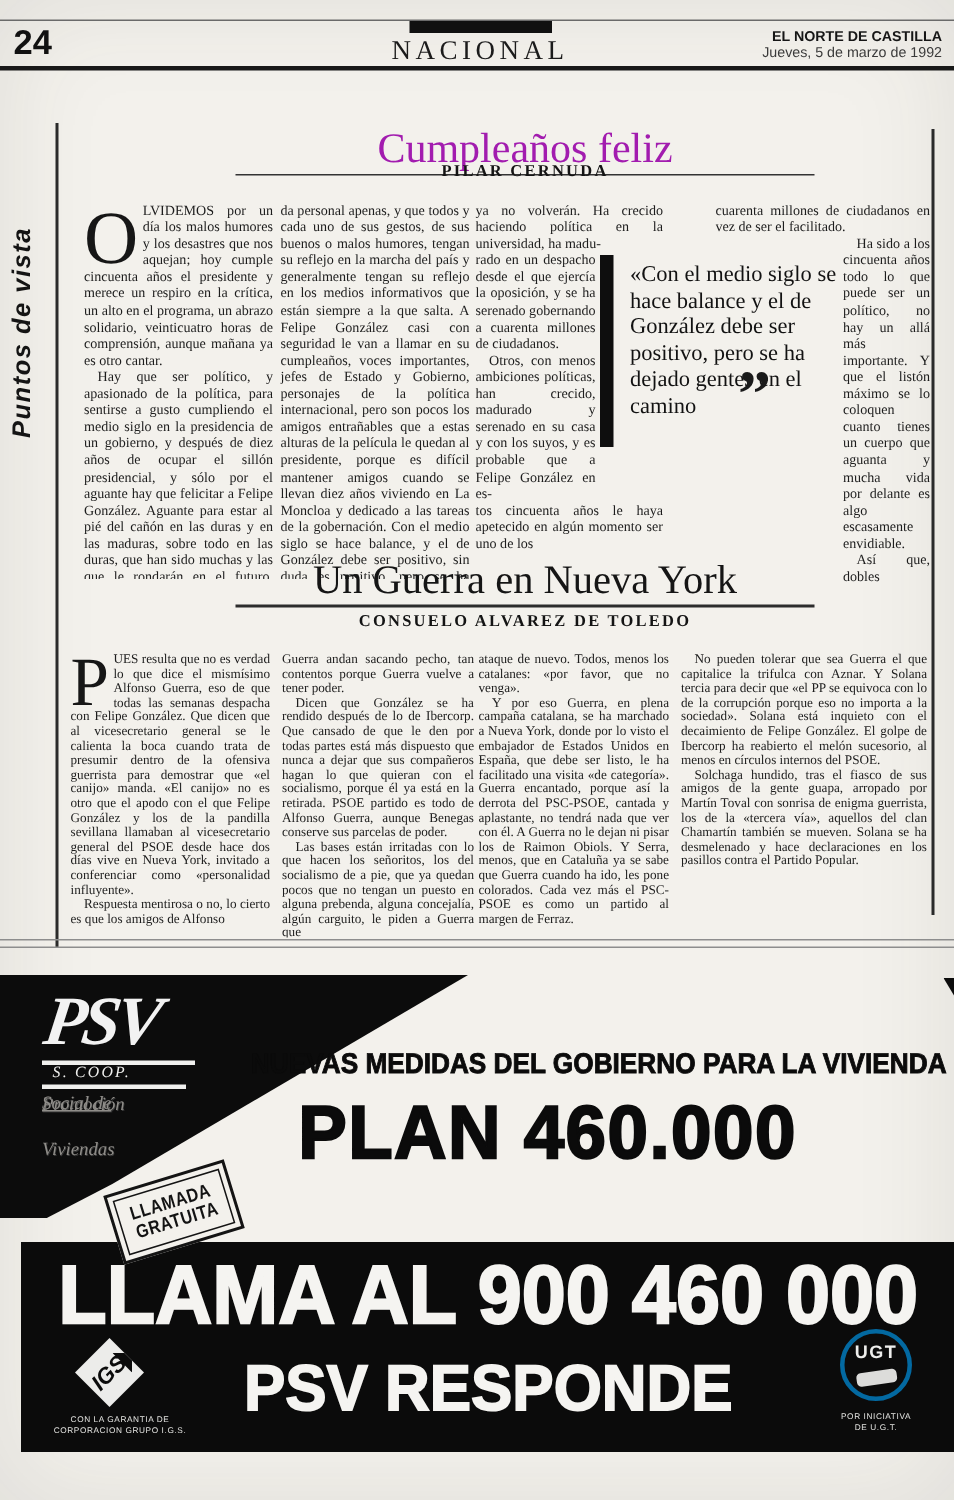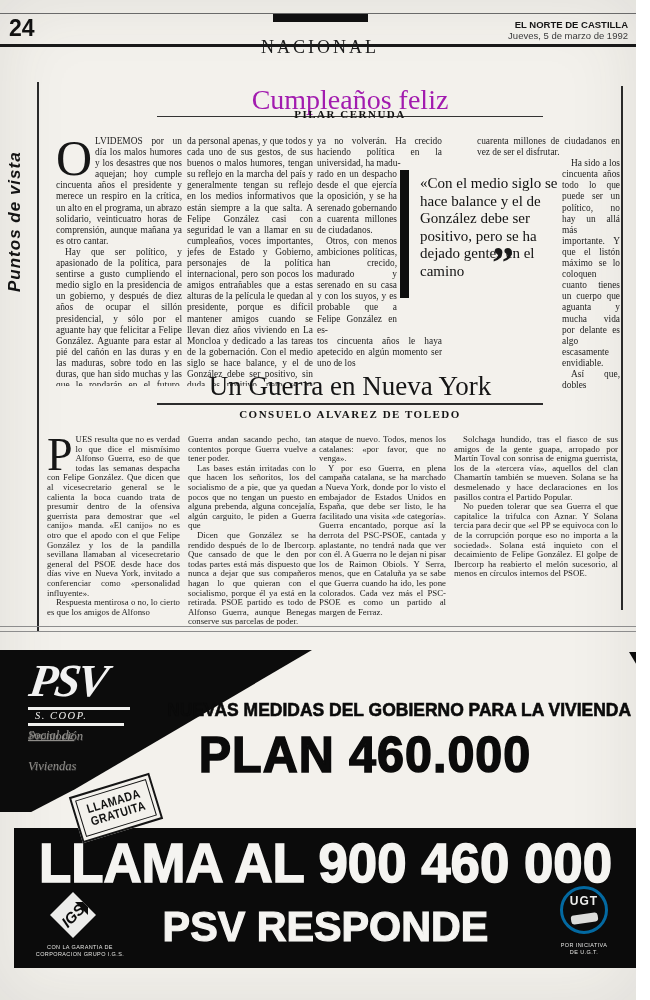--- a/index.html
+++ b/index.html
@@ -4,21 +4,21 @@
 <style>
   html,body{margin:0;padding:0;}
   .page{position:relative;width:636px;height:1000px;background:#f3f1ec;overflow:hidden;
         box-shadow:inset 0 0 70px rgba(60,55,45,.10);}
   .abs{position:absolute;}
   .serif{font-family:"Liberation Serif",serif;}
   .sans{font-family:"Liberation Sans",sans-serif;}
 
   
   .pagenum{left:9px;top:15px;font-size:23px;font-weight:bold;color:#111;}
-  .section{left:250px;top:23px;width:140px;text-align:center;font-size:18px;letter-spacing:3px;color:#1b1b1b;margin-top:14px;}
+  .section{left:250px;top:23px;width:140px;text-align:center;font-size:18px;letter-spacing:3px;color:#1b1b1b;}
   .papername{left:420px;top:19px;width:208px;text-align:right;font-size:9.5px;font-weight:bold;color:#161616;}
   .paperdate{left:420px;top:30px;width:208px;text-align:right;font-size:9.5px;color:#3a3a3a;}
 
   .vert{left:5px;top:112px;height:180px;writing-mode:vertical-rl;transform:rotate(180deg);
         font-family:"Liberation Sans",sans-serif;font-weight:bold;font-style:italic;
         font-size:17px;color:#141414;letter-spacing:1px;}
 
   .title1{left:155px;top:84px;width:390px;text-align:center;font-size:28px;color:#a21caf;}
   .title2{left:150px;top:371px;width:400px;text-align:center;font-size:27px;color:#151515;}
   .byline{text-align:center;font-size:11px;font-weight:bold;letter-spacing:1.5px;color:#141414;}
@@ -110,21 +110,21 @@
   <div class="abs bodycol" style="left:317px;top:136px;width:125px;height:252px;">
     <p>ya no volverán. Ha crecido haciendo política en la universidad, ha madu-</p>
     <div class="narrowL">
       <p>rado en un despacho desde el que ejercía la oposición, y se ha serenado gobernando a cuarenta millones de ciudadanos.</p>
       <p class="indent">Otros, con menos ambiciones políticas, han crecido, madurado y serenado en su casa y con los suyos, y es probable que a Felipe González en es-</p>
     </div>
     <p>tos cincuenta años le haya apetecido en algún momento ser uno de los</p>
   </div>
 
   <div class="abs bodycol" style="left:477px;top:136px;width:143px;height:252px;">
-    <p>cuarenta millones de ciudadanos en vez de ser el disfrutar.</p>
+    <p>cuarenta millones de ciudadanos en vez de ser el facilitado.</p>
     <div class="narrowR">
       <p class="indent">Ha sido a los cincuenta años todo lo que puede ser un político, no hay un allá más importante. Y que el listón máximo se lo coloquen cuanto tienes un cuerpo que aguanta y mucha vida por delante es algo escasamente envidiable.</p>
       <p class="indent">Así que, dobles felicidades,</p>
     </div>
 
   </div>
 
   <div class="abs" style="left:400px;top:170px;width:9px;height:128px;background:#0e0e0e;"></div>
   <div class="abs serif pq" style="left:420px;top:175px;width:142px;">«Con el medio siglo se hace balance y el de González debe ser positivo, pero se ha dejado gentes en el camino</div>
   <div class="abs serif pqmark" style="left:492px;top:248px;">”</div>
@@ -133,32 +133,32 @@
   <div class="abs" style="left:157px;top:403px;width:386px;height:1.5px;background:#2c2c2c;"></div>
   <div class="abs serif byline" style="left:150px;top:408px;width:400px;">CONSUELO ALVAREZ DE TOLEDO</div>
 
   <div class="abs bodycol bodycol2" style="left:47px;top:435px;width:133px;height:190px;">
     <p><span class="dropcap">P</span><span>UES resulta que no es verdad lo que dice el mismísimo Alfonso Guerra, eso de que todas las semanas despacha con Felipe González. Que dicen que al vicesecretario general se le calienta la boca cuando trata de presumir dentro de la ofensiva guerrista para demostrar que «el canijo» manda. «El canijo» no es otro que el apodo con el que Felipe González y los de la pandilla sevillana llamaban al vicesecretario general del PSOE desde hace dos días vive en Nueva York, invitado a conferenciar como «personalidad influyente».</span></p>
     <p class="indent">Respuesta mentirosa o no, lo cierto es que los amigos de Alfonso</p>
   </div>
 
   <div class="abs bodycol bodycol2" style="left:188px;top:435px;width:128px;height:190px;">
     <p>Guerra andan sacando pecho, tan contentos porque Guerra vuelve a tener poder.</p>
+    <p class="indent">Dicen que González se ha rendido después de lo de Ibercorp. Que cansado de que le den por todas partes está más dispuesto que nunca a dejar que sus compañeros hagan lo que quieran con el socialismo, porque él ya está en la retirada. PSOE partido es todo de Alfonso Guerra, aunque Benegas conserve sus parcelas de poder.</p>
     <p class="indent">Las bases están irritadas con lo que hacen los señoritos, los del socialismo de a pie, que ya quedan pocos que no tengan un puesto en alguna prebenda, alguna concejalía, algún carguito, le piden a Guerra que</p>
-    <p class="indent">Dicen que González se ha rendido después de lo de Ibercorp. Que cansado de que le den por todas partes está más dispuesto que nunca a dejar que sus compañeros hagan lo que quieran con el socialismo, porque él ya está en la retirada. PSOE partido es todo de Alfonso Guerra, aunque Benegas conserve sus parcelas de poder.</p>
   </div>
 
   <div class="abs bodycol bodycol2" style="left:319px;top:435px;width:127px;height:190px;">
     <p>ataque de nuevo. Todos, menos los catalanes: «por favor, que no venga».</p>
     <p class="indent">Y por eso Guerra, en plena campaña catalana, se ha marchado a Nueva York, donde por lo visto el embajador de Estados Unidos en España, que debe ser listo, le ha facilitado una visita «de categoría». Guerra encantado, porque así la derrota del PSC-PSOE, cantada y aplastante, no tendrá nada que ver con él. A Guerra no le dejan ni pisar los de Raimon Obiols. Y Serra, menos, que en Cataluña ya se sabe que Guerra cuando ha ido, les pone colorados. Cada vez más el PSC-PSOE es como un partido al margen de Ferraz.</p>
   </div>
 
   <div class="abs bodycol bodycol2" style="left:454px;top:435px;width:164px;height:190px;">
+    <p class="indent">No pueden tolerar que sea Guerra el que capitalice la trifulca con Aznar. Y Solana tercia para decir que «el PP se equivoca con lo de la corrupción porque eso no importa a la sociedad». Solana está inquieto con el decaimiento de Felipe González. El golpe de Ibercorp ha reabierto el melón sucesorio, al menos en círculos internos del PSOE.</p>
     <p class="indent">Solchaga hundido, tras el fiasco de sus amigos de la gente guapa, arropado por Martín Toval con sonrisa de enigma guerrista, los de la «tercera vía», aquellos del clan Chamartín también se mueven. Solana se ha desmelenado y hace declaraciones en los pasillos contra el Partido Popular.</p>
-    <p class="indent">No pueden tolerar que sea Guerra el que capitalice la trifulca con Aznar. Y Solana tercia para decir que «el PP se equivoca con lo de la corrupción porque eso no importa a la sociedad». Solana está inquieto con el decaimiento de Felipe González. El golpe de Ibercorp ha reabierto el melón sucesorio, al menos en círculos internos del PSOE.</p>
   </div>
 
   <div class="abs" style="left:0;top:626px;width:650px;height:1px;background:#8d8d8d;"></div>
   <div class="abs" style="left:0;top:631px;width:650px;height:1px;background:#8d8d8d;"></div>
 
   <div class="abs psv-corner">
     <div class="psv-logo">PSV</div>
     <div class="psv-line" style="left:28px;top:57px;width:102px;"></div>
     <div class="psv-coop serif">S. COOP.</div>
     <div class="psv-line" style="left:28px;top:73px;width:96px;"></div>

